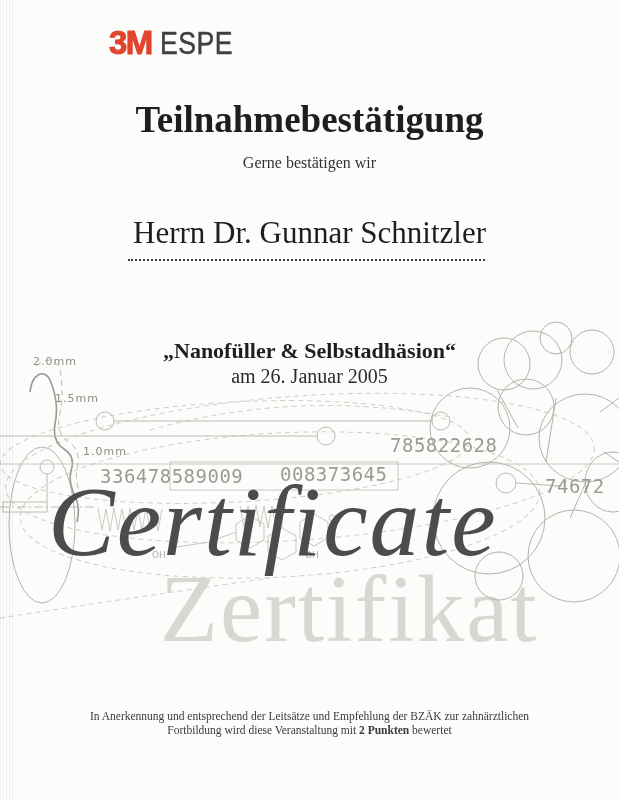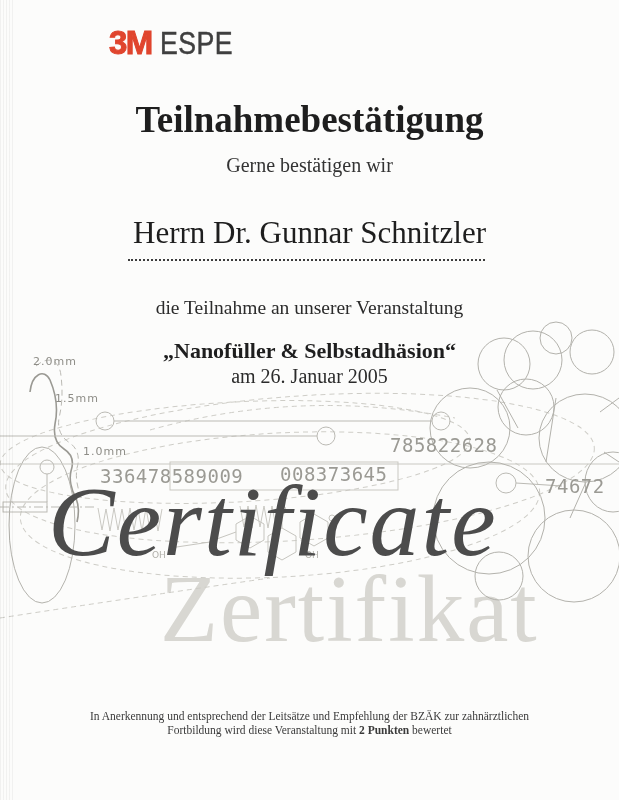--- a/index.html
+++ b/index.html
@@ -19,21 +19,21 @@
   .logo{left:101px;top:24px;z-index:5;display:flex;align-items:flex-end;
     font-family:"Liberation Sans",sans-serif;white-space:nowrap;margin-left:8px;}
   .logo-3m{font-size:33px;font-weight:bold;letter-spacing:-1.5px;
     -webkit-text-stroke:1px currentColor;}
   .logo-espe{font-size:31px;color:#3f3f3f;margin-left:8px;letter-spacing:0.5px;
     -webkit-text-stroke:0.5px currentColor;
     transform:scaleX(0.86);transform-origin:left bottom;}
 
   
   .t-title{top:98px;font-size:37px;font-weight:bold;color:#1e1e1e;z-index:5;}
-  .t-intro{top:154px;font-size:20px;color:#333;z-index:5;}
+  .t-intro{top:154px;font-size:16px;color:#333;z-index:5;}
   .t-name{top:215px;font-size:31px;font-weight:normal;color:#1e1e1e;z-index:5;}
   .dotline{left:128px;top:259px;width:357px;height:0;
     border-bottom:2px dotted #3c3c3c;z-index:5;}
   .t-body{top:297px;font-size:19.5px;color:#2b2b2b;z-index:5;}
   .t-event{top:338px;font-size:22px;font-weight:bold;color:#1e1e1e;z-index:5;}
   .t-date{top:365px;font-size:20px;color:#2b2b2b;z-index:5;}
 
   
   .wm-de{left:160px;top:554px;font-size:95px;letter-spacing:2px;color:#d8d7d2;
     z-index:1;white-space:nowrap;}
@@ -55,21 +55,20 @@
 
   <div class="abs logo">
     <span class="logo-3m" style="color:#e0452e">3M</span>
     <span class="logo-espe">ESPE</span>
   </div>
 
   <div class="abs center t-title">Teilnahmebestätigung</div>
   <div class="abs center t-intro">Gerne bestätigen wir</div>
   <div class="abs center t-name">Herrn Dr. Gunnar Schnitzler</div>
   <div class="abs dotline"></div>
-  <div class="abs center t-body">die Teilnahme an unserer Veranstaltung</div>
   <div class="abs center t-event">„Nanofüller &amp; Selbstadhäsion“</div>
   <div class="abs center t-date">am 26. Januar 2005</div>
 
   <div class="abs wm-de">Zertifikat</div>
 
   <svg class="abs drawing" width="619" height="800" viewBox="0 0 619 800">
     <g fill="none" stroke="#bbbab4" stroke-width="1">
       <g stroke="#cecdc7" stroke-dasharray="5 4">
         <ellipse cx="235" cy="452" rx="235" ry="50" transform="rotate(-3 235 452)"></ellipse>
         <ellipse cx="300" cy="468" rx="295" ry="72" transform="rotate(-4 300 468)"></ellipse>

